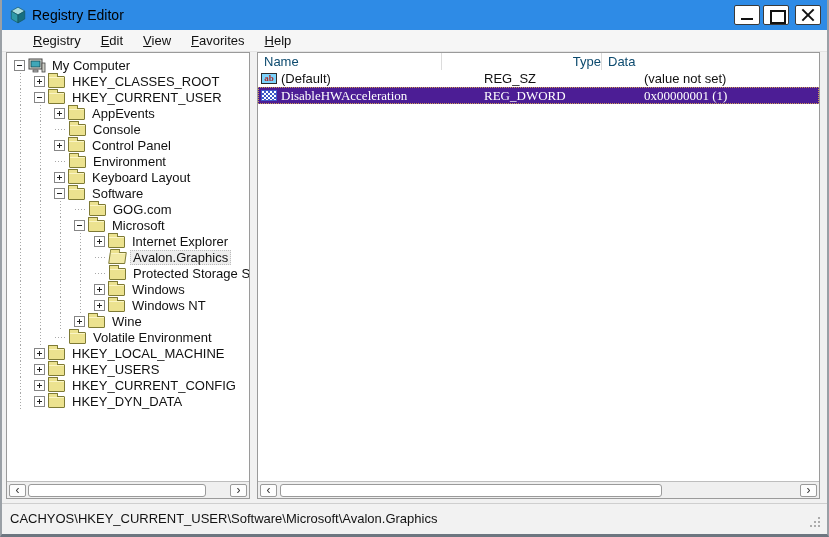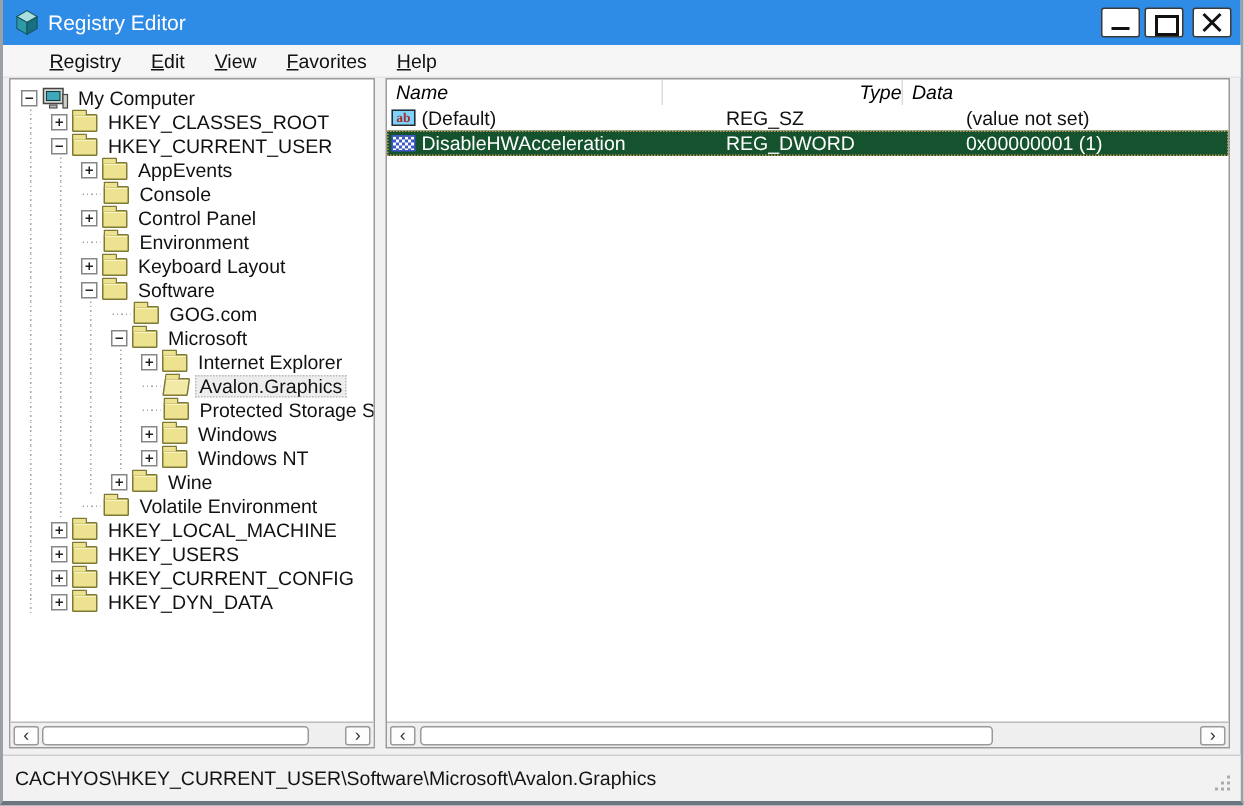--- a/index.html
+++ b/index.html
@@ -5,21 +5,21 @@
   * { box-sizing: border-box; margin: 0; padding: 0; }
   html,body { width: 829px; height: 537px; overflow: hidden; }
   body { font-family: "Liberation Sans", sans-serif; font-size: 13px; color: #111; background:#fff; }
 
   .window { position:absolute; inset:0; background:#f1f1f1;
     border-left:2px solid #9aa0a6; border-right:2px solid #9aa0a6; border-bottom:3px solid #6d7680; }
 
   
   .titlebar { height:30px; background:#2e8be6; display:flex; align-items:center; padding-left:6px; position:relative; }
   .appicon { width:20px; height:18px; display:inline-block; }
-  .title { color:#ffffff; font-size:14px; margin-left:4px; }
+  .title { color:#000000; font-size:14px; margin-left:4px; }
   .controls { position:absolute; right:6px; top:5px; display:flex; gap:3px; }
   .cbtn { width:26px; height:20px; background:#fff; border:1px solid #3a3a3a; border-radius:2px; position:relative; cursor:default; }
   .cbtn.min::before { content:""; position:absolute; left:6px; bottom:4px; width:12px; height:2px; background:#111; }
   .cbtn.max::before { content:""; position:absolute; left:6px; top:4px; width:12px; height:10px; border:2px solid #111; }
   .cbtn.close { margin-left:3px; }
   .cbtn.close::before, .cbtn.close::after { content:""; position:absolute; left:50%; top:50%; width:16px; height:2px; background:#111; }
   .cbtn.close::before { transform: translate(-50%,-50%) rotate(45deg); }
   .cbtn.close::after  { transform: translate(-50%,-50%) rotate(-45deg); }
 
   
@@ -46,28 +46,28 @@
   .fold { width:17px; height:12px; flex:none; position:relative; margin:2px 4px 0 0;
        background:#ece28f; border:1px solid #7e7a35; border-radius:1px; box-shadow: inset 0 1px 0 #faf4c4; }
   .fold::before { content:""; position:absolute; top:-4px; left:-1px; width:8px; height:3px;
        background:#ece28f; border:1px solid #7e7a35; border-bottom:none; border-radius:1px 1px 0 0; }
   .fold.open { transform: skewX(-8deg); background:#f1e9a5; }
   .cicon { width:18px; height:15px; flex:none; margin-right:3px; }
   .tl { padding:0 3px; line-height:15px; }
   .tl.sel { background:#ededed; outline:1px dotted #bdbdbd; outline-offset:-1px; }
 
   
-  .lheader { height:17px; display:flex; align-items:center; color:#000000;font-style:italic; }
+  .lheader { height:17px; display:flex; align-items:center; color:#0c4a6e; }
   .hcell { height:17px; line-height:17px; padding-left:6px; border-right:1px solid #dcdcdc; }
   .hname { width:184px; } .htype { width:160px;text-align:right; } .hdata { flex:1; border-right:none; }
   .lrow { height:17px; display:flex; align-items:center; }
   .cname { width:184px; display:flex; align-items:center; padding-left:3px; overflow:hidden; white-space:nowrap; }
   .ctype { width:160px; padding-left:6px; white-space:nowrap;margin-left:36px; }
   .cdata { flex:1; padding-left:6px; white-space:nowrap; }
-  .lrow.sel { background:#14532d; color:#fff; outline:1px dotted #d09a55; outline-offset:-1px; }
+  .lrow.sel { background:#4c1d95; color:#fff; outline:1px dotted #d09a55; outline-offset:-1px;font-family:Liberation Serif, serif; }
   .vicon { width:16px; height:11px; flex:none; margin-right:4px; }
   .vicon.str { border:1px solid #2b2b2b; background:#7dd3fc; color:#a82f2f; font-weight:bold; font-size:9px;
        line-height:9px; text-align:center; font-family:"Liberation Serif", serif; }
   .vicon.dw { border:1px solid #3f58c8; background: repeating-conic-gradient(#3f58c8 0% 25%, #ffffff 0% 50%); background-size:4px 4px; }
 
   
   .hscroll { position:absolute; left:0; right:0; bottom:0; height:17px; background:#efefef; border-top:1px solid #bdbdbd; }
   .sbtn { position:absolute; top:2px; width:17px; height:13px; background:#fdfdfd; border:1px solid #9a9a9a; border-radius:2px;
        color:#333; font-size:12px; line-height:11px; text-align:center; }
   .sbtn.l { left:2px; } .sbtn.r { right:2px; }

